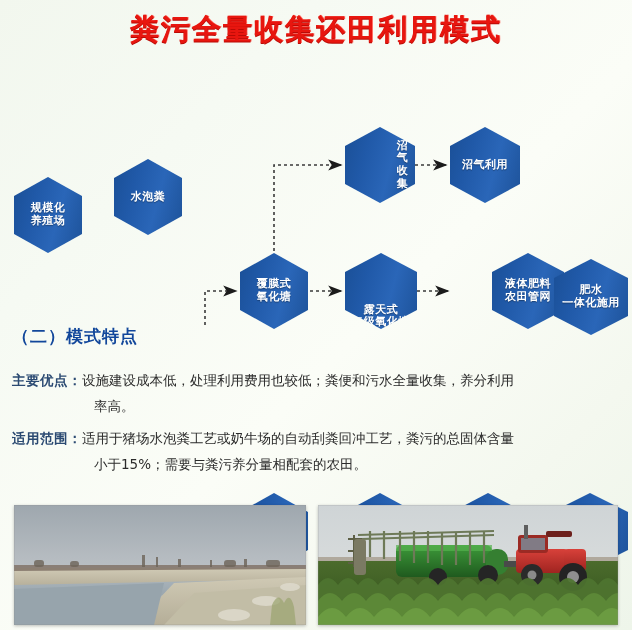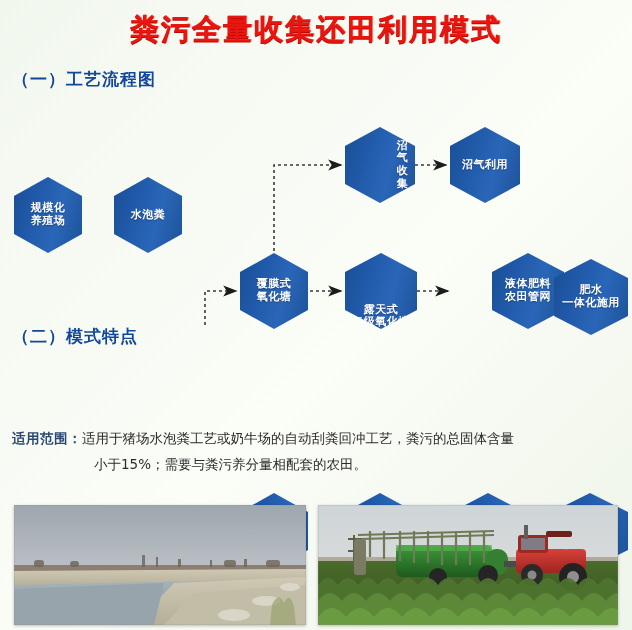--- a/index.html
+++ b/index.html
@@ -58,21 +58,20 @@
   #photo-right{left:318px;width:300px;}
   .photo svg{display:block;}
 </style>
 </head>
 <body>
 
 <div id="page">
 
   <div class="title">粪污全量收集还田利用模式</div>
 
-  <div class="sec-head" id="sec1">（一）工艺流程图</div>
 
   <div id="flow">
     <svg width="632" height="230">
       <defs>
         <marker id="arw" markerWidth="9" markerHeight="7" refX="8" refY="3.5" orient="auto">
           <polygon points="0,0 9,3.5 0,7 2.2,3.5" fill="#1b1b1b"></polygon>
         </marker>
       </defs>
       <g stroke="#3a3a3a" stroke-width="1.6" stroke-dasharray="3,3" fill="none" marker-end="url(#arw)">
 
@@ -97,21 +96,21 @@
         <path d="M415 436 L448 436"></path>
 
         <path d="M524 436 L552 436"></path>
       </g>
     </svg>
 
     <div class="node" style="left:14px;top:82px;width:68px;height:76px;text-align:right;">
       <span class="lbl">规模化
 养殖场</span>
     </div>
-    <div class="node" style="left:114px;top:82px;width:68px;height:76px;">
+    <div class="node" style="left:114px;top:64px;width:68px;height:76px;">
       <span class="lbl">水泡粪</span>
     </div>
     <div class="node" style="left:240px;top:158px;width:68px;height:76px;">
       <span class="lbl">覆膜式
 氧化塘</span>
     </div>
     <div class="node" style="left:240px;top:398px;width:68px;height:76px;">
       <span class="lbl">氧化塘
 贮存</span>
     </div>
@@ -141,20 +140,24 @@
 管道输送</span>
     </div>
     <div class="node" style="left:552px;top:398px;width:76px;height:76px;font-size:10.5px;">
       <span class="lbl">粪肥施用机
 械农田施肥</span>
     </div>
   </div>
 
   <div class="sec-head" id="sec2">（二）模式特点</div>
 
+  <div class="feat" id="feat-a">
+    <span class="lab">主要优点：</span><span class="body">设施建设成本低，处理利用费用也较低；粪便和污水全量收集，养分利用</span>
+    <span class="l2 body">率高。</span>
+  </div>
 
   <div class="feat" id="feat-b">
     <span class="lab">适用范围：</span><span class="body">适用于猪场水泡粪工艺或奶牛场的自动刮粪回冲工艺，粪污的总固体含量</span>
     <span class="l2 body">小于15%；需要与粪污养分量相配套的农田。</span>
   </div>
 
   <div class="photo" id="photo-left">
     <svg width="292" height="120" viewBox="0 0 292 120">
       <defs>
         <linearGradient id="sky1" x1="0" y1="0" x2="0" y2="1">

